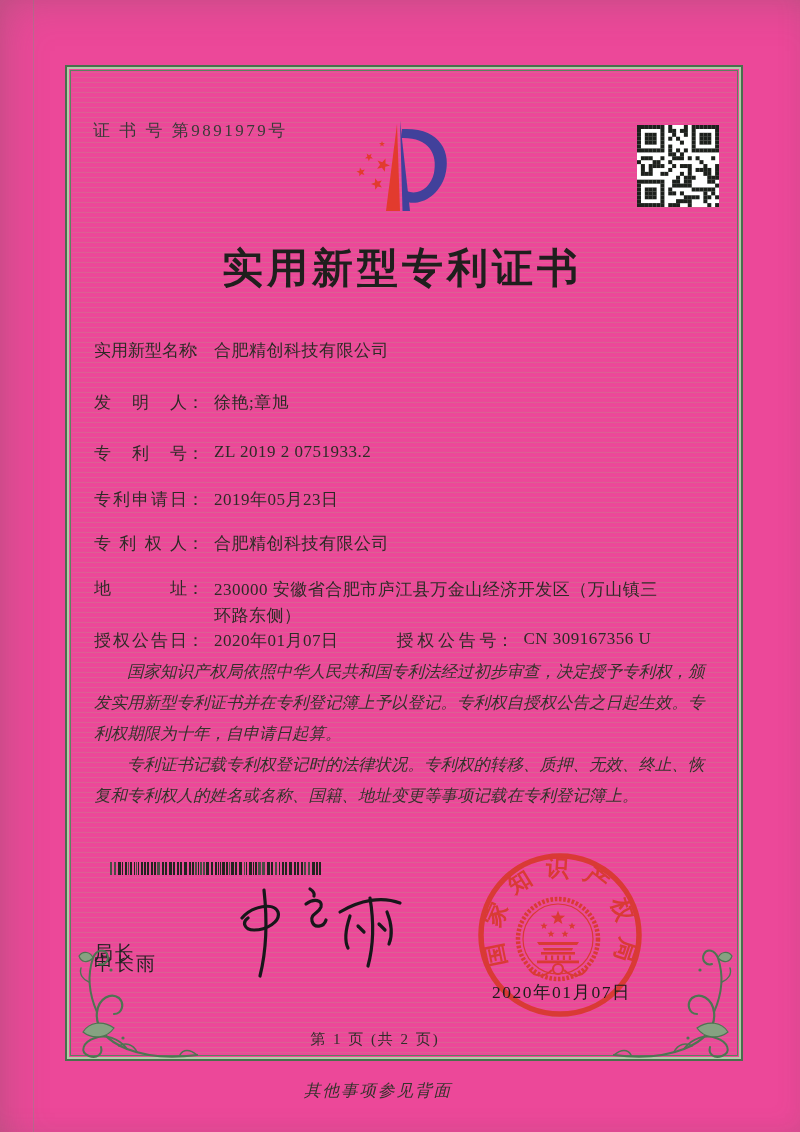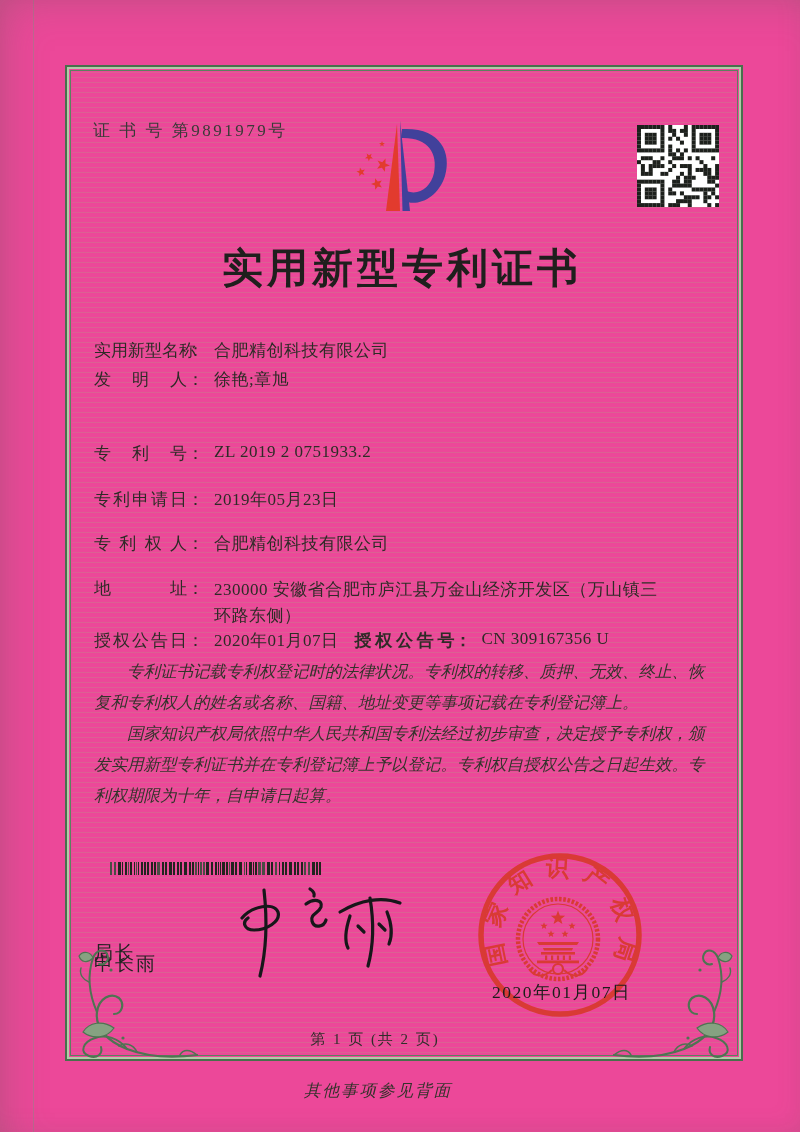--- a/index.html
+++ b/index.html
@@ -24,21 +24,21 @@
   .qr{position:absolute;left:637px;top:125px;}
   .title{position:absolute;left:65px;width:674px;top:241px;text-align:center;
          font-size:41px;font-weight:bold;letter-spacing:4px;color:#1f1f1d;}
   
   .row{position:absolute;left:94px;width:630px;font-size:17px;color:#2e2b27;white-space:nowrap;}
   .lab{display:inline-block;width:93px;text-align:justify;text-align-last:justify;vertical-align:top;}
   .lab2{display:inline-block;width:100px;text-align:justify;text-align-last:justify;}
   .col{display:inline-block;vertical-align:top;}
   .val{display:inline-block;margin-left:10px;vertical-align:top;letter-spacing:.5px;}
   .val.wrap{white-space:normal;width:452px;line-height:26px;}
-  .grant2{margin-left:16px;font-weight:bold;}
+  .grant2{margin-left:58px;}
   
   .paras{position:absolute;left:94px;top:656px;width:624px;font-size:16.5px;line-height:31px;
          font-style:italic;color:#34332c;}
   .paras p{margin:0;text-indent:2em;}
   
   .barcode{position:absolute;left:110px;top:862px;}
   .officer-title{position:absolute;left:94px;top:940px;font-family:"Liberation Sans","DejaVu Sans",sans-serif;
          font-size:19px;color:#232323;letter-spacing:2px;}
   .officer-name{position:absolute;left:94px;top:951px;font-family:"Liberation Sans","DejaVu Sans",sans-serif;
          font-size:19px;color:#232323;letter-spacing:2px;}
@@ -321,42 +321,42 @@
         <rect x="70.29" y="78.10" width="4" height="4"></rect>
         <rect x="78.10" y="78.10" width="4" height="4"></rect>
       </g>
   </svg>
 
   <div class="title">实用新型专利证书</div>
 
   <div class="row" style="top:339px">
     <span class="lab">实用新型名称</span><span class="col">：</span><span class="val">合肥精创科技有限公司</span>
   </div>
-  <div class="row" style="top:368px">
+  <div class="row" style="top:391px">
     <span class="lab">发明人</span><span class="col">：</span><span class="val">徐艳;章旭</span>
   </div>
   <div class="row" style="top:442px">
     <span class="lab">专利号</span><span class="col">：</span><span class="val">ZL 2019 2 0751933.2</span>
   </div>
   <div class="row" style="top:488px">
     <span class="lab">专利申请日</span><span class="col">：</span><span class="val">2019年05月23日</span>
   </div>
   <div class="row" style="top:532px">
     <span class="lab">专利权人</span><span class="col">：</span><span class="val">合肥精创科技有限公司</span>
   </div>
   <div class="row" style="top:577px">
     <span class="lab">地址</span><span class="col">：</span><span class="val wrap">230000 安徽省合肥市庐江县万金山经济开发区（万山镇三环路东侧）</span>
   </div>
   <div class="row" style="top:629px">
     <span class="lab">授权公告日</span><span class="col">：</span><span class="val">2020年01月07日</span><span class="col grant2"><span class="lab2">授权公告号</span><span>：</span></span><span class="val">CN 309167356 U</span>
   </div>
 
   <div class="paras">
+    <p>国家知识产权局依照中华人民共和国专利法经过初步审查，决定授予专利权，颁发实用新型专利证书并在专利登记簿上予以登记。专利权自授权公告之日起生效。专利权期限为十年，自申请日起算。</p>
     <p>专利证书记载专利权登记时的法律状况。专利权的转移、质押、无效、终止、恢复和专利权人的姓名或名称、国籍、地址变更等事项记载在专利登记簿上。</p>
-    <p>国家知识产权局依照中华人民共和国专利法经过初步审查，决定授予专利权，颁发实用新型专利证书并在专利登记簿上予以登记。专利权自授权公告之日起生效。专利权期限为十年，自申请日起算。</p>
   </div>
 
   <svg class="barcode" width="212" height="13" viewBox="0 0 212 13">
     <g id="barcode-bars" fill="#23241f">
         <rect x="0" y="0" width="2" height="13" fill="#4a4c44"></rect>
         <rect x="4" y="0" width="2" height="13" fill="#4a4c44"></rect>
         <rect x="8" y="0" width="3" height="13"></rect>
         <rect x="12" y="0" width="1" height="13"></rect>
         <rect x="15" y="0" width="2" height="13"></rect>
         <rect x="18" y="0" width="1" height="13" fill="#4a4c44"></rect>

